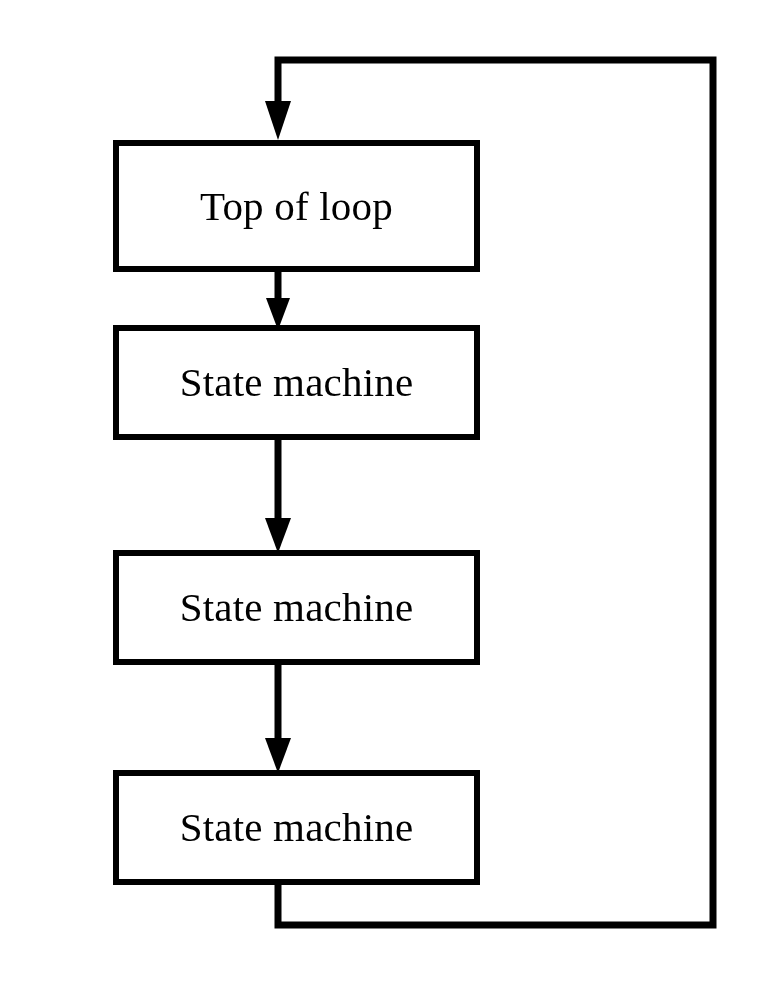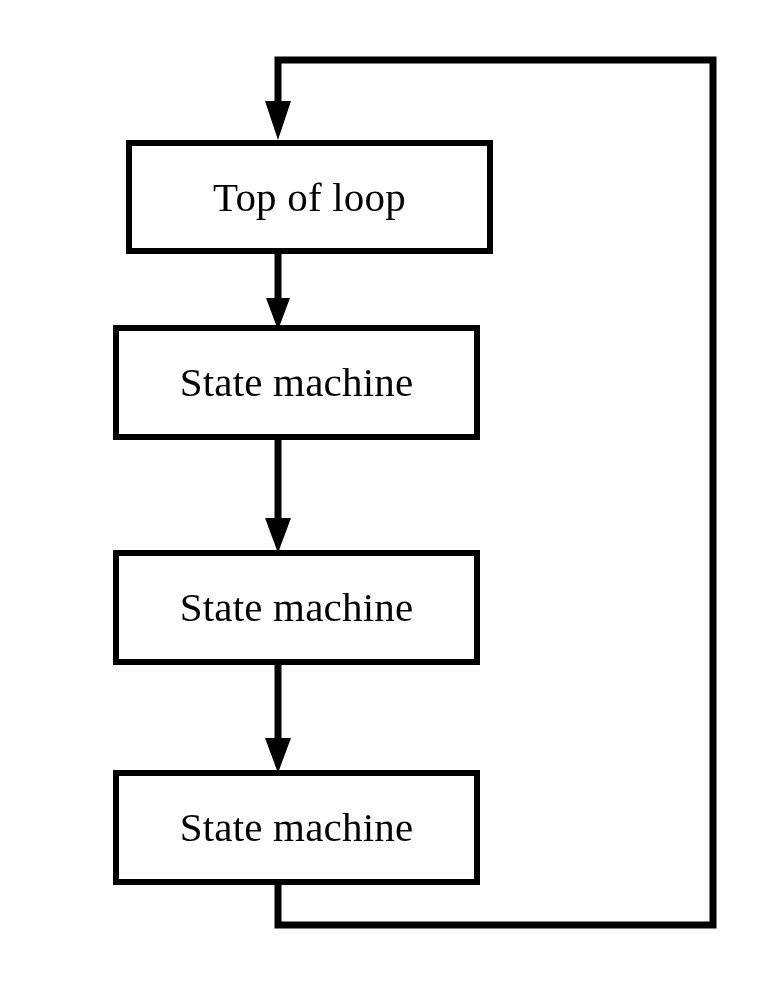--- a/index.html
+++ b/index.html
@@ -64,21 +64,21 @@
       <polygon points="265,738 291,738 278,773" fill="#000000"></polygon>
     </g>
 
     <g>
       <path d="M 278 882 L 278 925 L 713 925 L 713 60 L 278 60 L 278 104" fill="none" stroke="#000000" stroke-width="7" stroke-linejoin="miter"></path>
       <polygon points="265,101 291,101 278,140" fill="#000000"></polygon>
     </g>
 
   </svg>
 
-  <div class="node-box" style="left:126px; top:140px; width:367px; height:114px;">
+  <div class="node-box" style="left:113px; top:140px; width:367px; height:132px;">
     <span class="node-label">Top of loop</span>
   </div>
 
   <div class="node-box" style="left:113px; top:325px; width:367px; height:115px;">
     <span class="node-label">State machine</span>
   </div>
 
   <div class="node-box" style="left:113px; top:550px; width:367px; height:115px;">
     <span class="node-label">State machine</span>
   </div>

